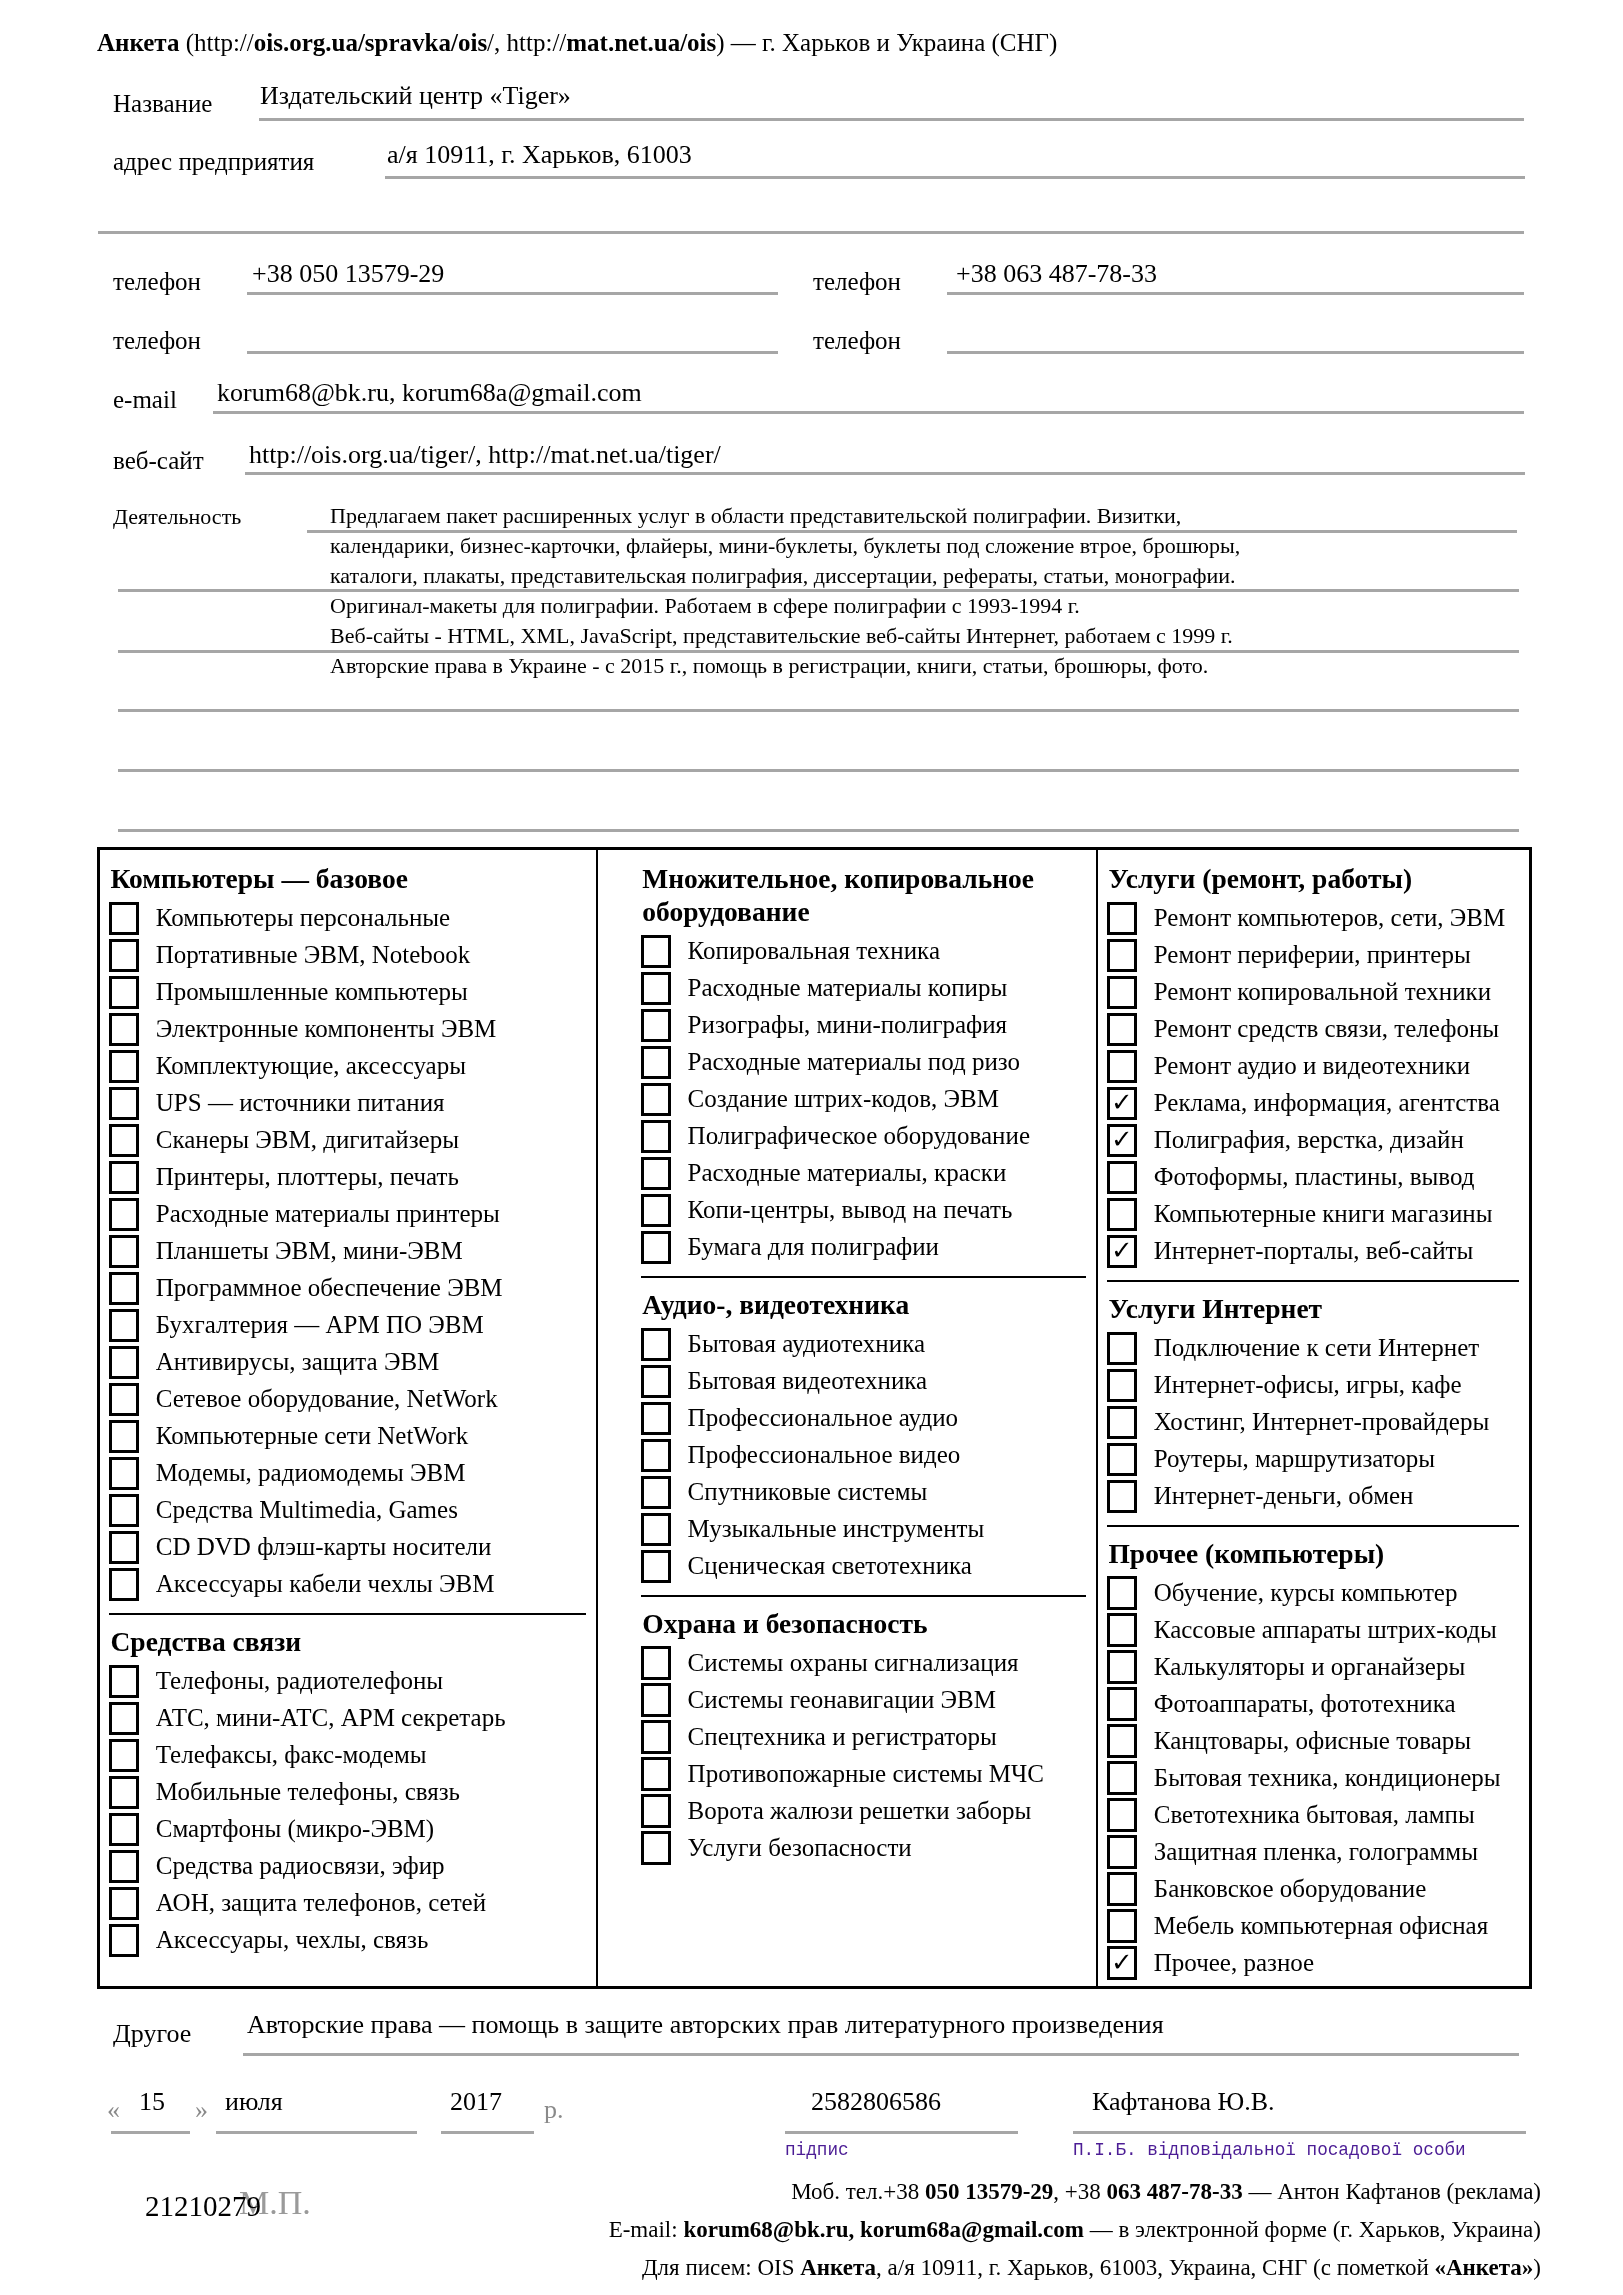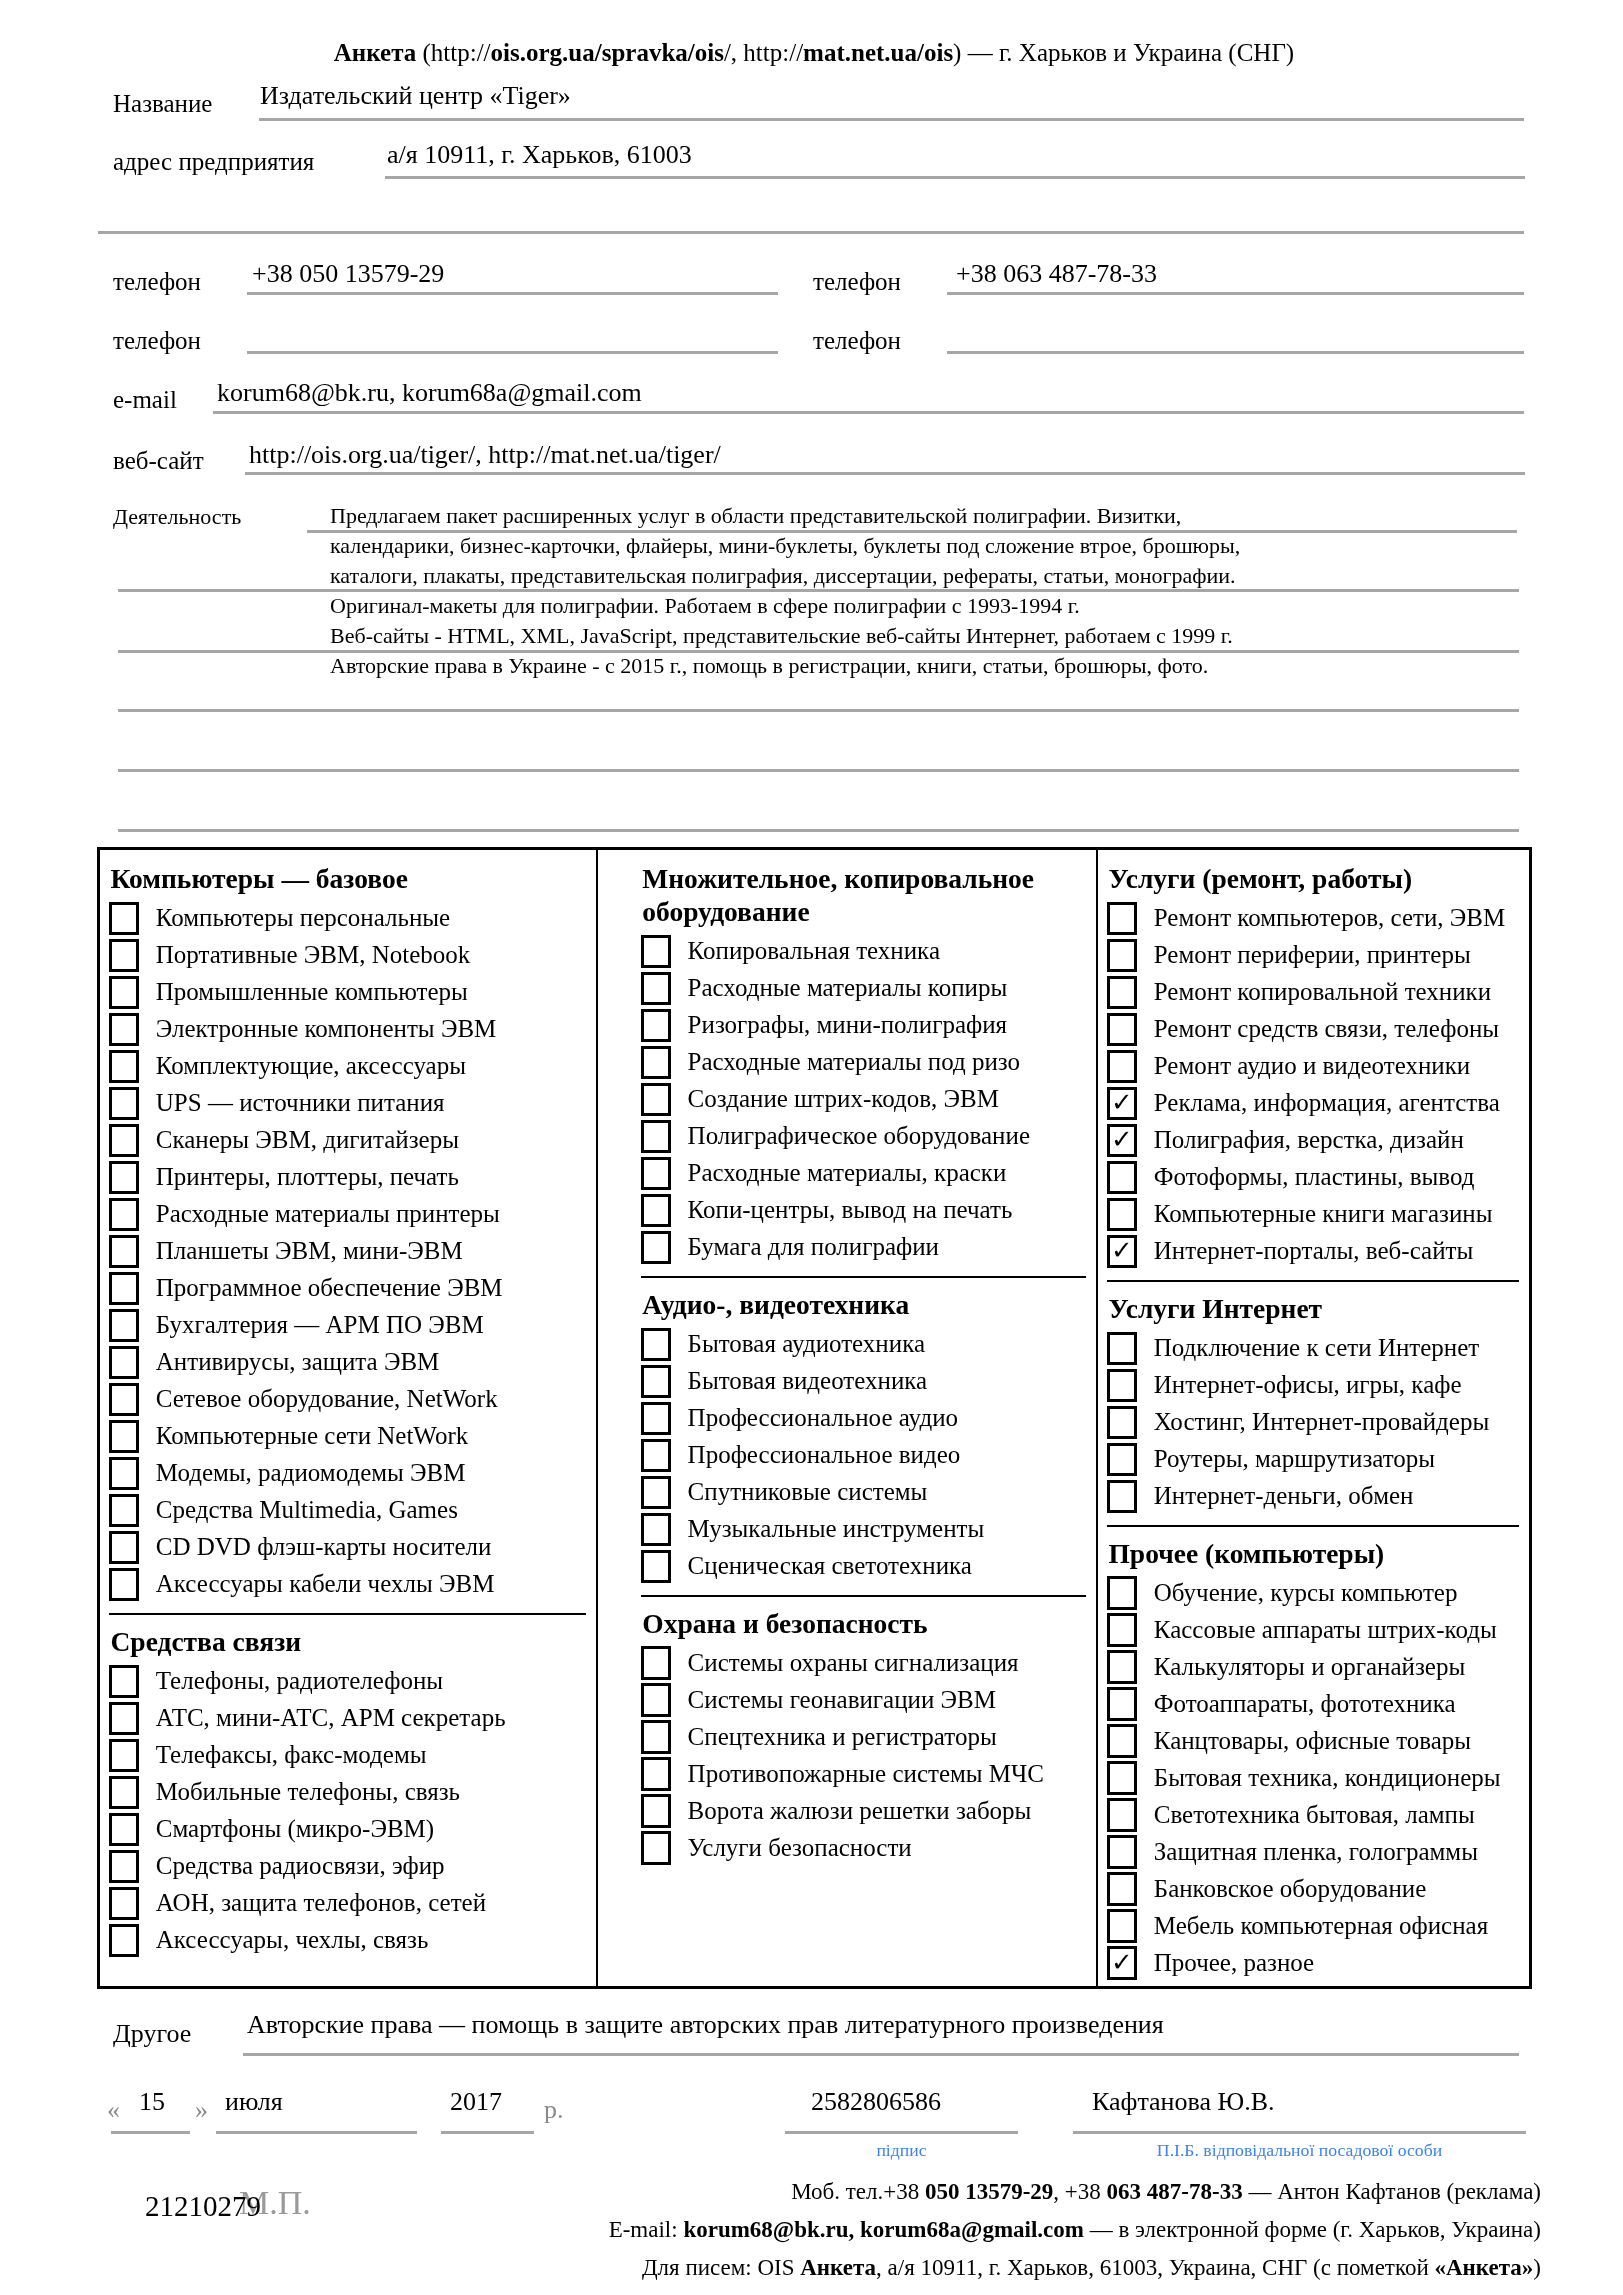--- a/index.html
+++ b/index.html
@@ -2,40 +2,40 @@
 <html style="font-size:10.5px"><head>
 <meta charset="utf-8">
 <style>
   html,body{margin:0;padding:0;background:#ffffff;}
   .page{position:relative;width:1623px;height:2295px;background:#fff;overflow:hidden;
         font-family:"Liberation Serif","DejaVu Serif",serif;color:#000;}
   .abs{position:absolute;white-space:nowrap;}
   .lbl{font-size:25px;}
   .val{font-size:26px;}
   .hline{position:absolute;height:2.6px;background:#a6a6a6;}
-  .hdr{position:absolute;left:97px;top:39px;width:1434px;text-align:center;font-size:25px;white-space:nowrap;}
+  .hdr{position:absolute;left:97px;top:29px;width:1434px;text-align:left;font-size:25px;white-space:nowrap;}
   .hdr b,.cline b{font-weight:bold;}
   .activity{position:absolute;left:322px;top:501px;width:1158px;font-size:22px;line-height:30px;}
   .activity div{white-space:nowrap;margin-left:8px;}
   
   .cat-table{position:absolute;left:97px;top:847px;width:1435px;height:1142px;border:3.9px solid #000;
              box-sizing:border-box;display:flex;}
   .col{box-sizing:border-box;padding:10.5px 5.2px 0 9.2px;}
   .col0{width:498px;border-right:2.6px solid #000;}
   .col1{width:500px;border-right:2.6px solid #000;padding-left:43px;}
   .col2{flex:1;}
   .section+.section{border-top:2px solid #000;margin-top:10.5px;padding-top:7.9px;margin-right:5.2px;}
   .sec-title{font-weight:bold;font-size:27.5px;line-height:33px;margin:1.3px 0 5.2px 1.3px;white-space:normal;}
   .item{display:flex;align-items:center;height:37px;}
   .box{flex:none;width:23.6px;height:27.5px;border:3.3px solid #000;margin-right:17px;
        display:flex;align-items:center;justify-content:center;font-size:26px;line-height:1;}
   .lab{font-size:25px;white-space:nowrap;}
   
   .gray{color:#8a8a8a;}
-  .cap{position:absolute;font-size:17.7px;color:#3b82f6;text-align:center;white-space:nowrap;}
+  .cap{position:absolute;font-size:17.7px;color:#4c1d95;white-space:nowrap;font-family:Liberation Mono, monospace;}
   .contacts{position:absolute;left:589px;top:2173px;width:952px;text-align:right;
             font-size:23px;line-height:38px;}
   .cline{white-space:nowrap;}
   .stamp{position:absolute;left:239px;top:2184px;font-size:34px;color:#9a9a9a;z-index:1;}
   .regcode{position:absolute;left:145px;top:2190px;font-size:29px;z-index:2;}
 </style>
 </head>
 <body>
 
 <div class="page">

